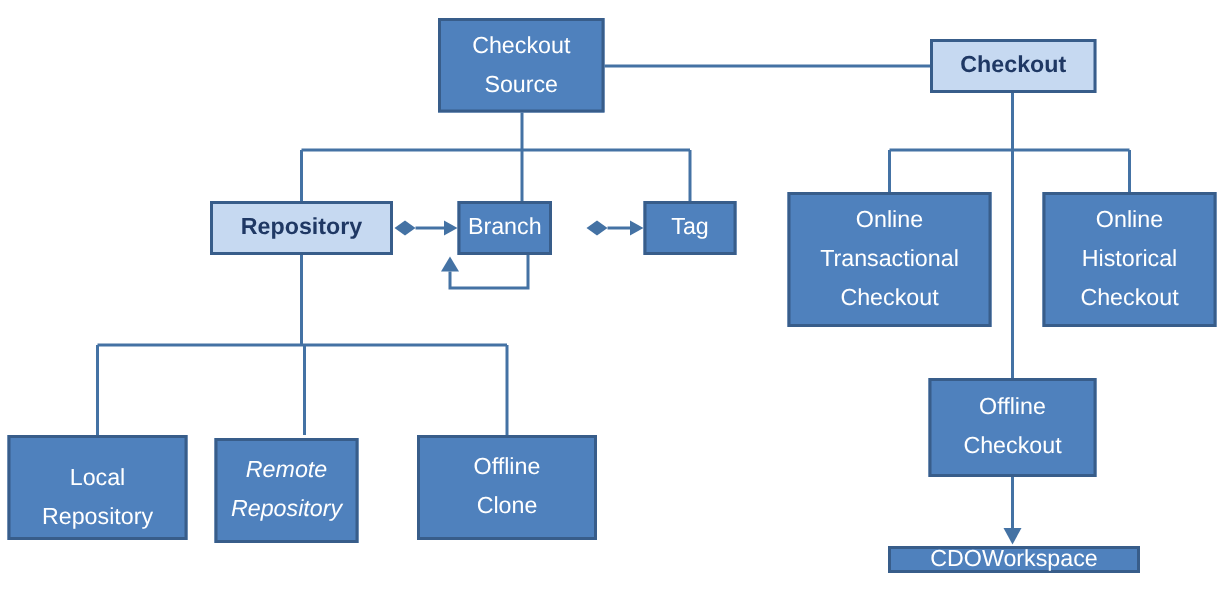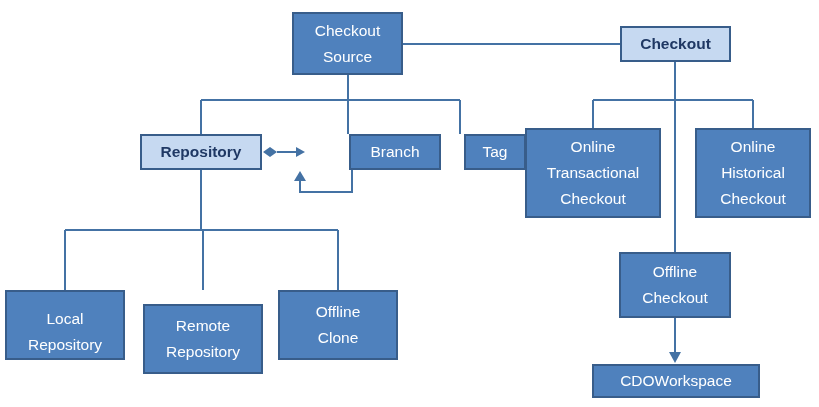--- a/index.html
+++ b/index.html
@@ -95,57 +95,57 @@
   </div>
 
   <div class="node light" style="left:620px; top:26px; width:111px; height:36px;">
     <span>Checkout</span>
   </div>
 
   <div class="node light" style="left:140px; top:134px; width:122px; height:36px;">
     <span>Repository</span>
   </div>
 
-  <div class="node dark" style="left:305px; top:134px; width:92px; height:36px;margin-left:44px;">
+  <div class="node dark" style="left:305px; top:134px; width:63px; height:36px;">
     <span>Branch</span>
   </div>
 
-  <div class="node dark" style="left:429px; top:134px; width:62px; height:36px;margin-left:35px;">
+  <div class="node dark" style="left:429px; top:134px; width:62px; height:36px;">
     <span>Tag</span>
   </div>
 
   <div class="node dark" style="left:525px; top:128px; width:136px; height:90px;">
     <span>Online
 Transactional
 Checkout</span>
   </div>
 
   <div class="node dark" style="left:695px; top:128px; width:116px; height:90px;">
     <span>Online
 Historical
 Checkout</span>
   </div>
 
   <div class="node dark" style="left:5px; top:290px; width:120px; height:70px;align-items:flex-end;">
     <span>Local
 Repository</span>
   </div>
 
-  <div class="node dark" style="left:143px; top:304px; width:120px; height:70px;">
+  <div class="node dark" style="left:143px; top:292px; width:96px; height:70px;font-style:italic;">
     <span>Remote
 Repository</span>
   </div>
 
   <div class="node dark" style="left:278px; top:290px; width:120px; height:70px;">
     <span>Offline
 Clone</span>
   </div>
 
   <div class="node dark" style="left:619px; top:252px; width:112px; height:66px;">
     <span>Offline
 Checkout</span>
   </div>
 
-  <div class="node dark" style="left:592px; top:364px; width:168px; height:34px;">
+  <div class="node dark" style="left:592px; top:364px; width:168px; height:18px;">
     <span>CDOWorkspace</span>
   </div>
 
 </div>
 
 </body></html>

